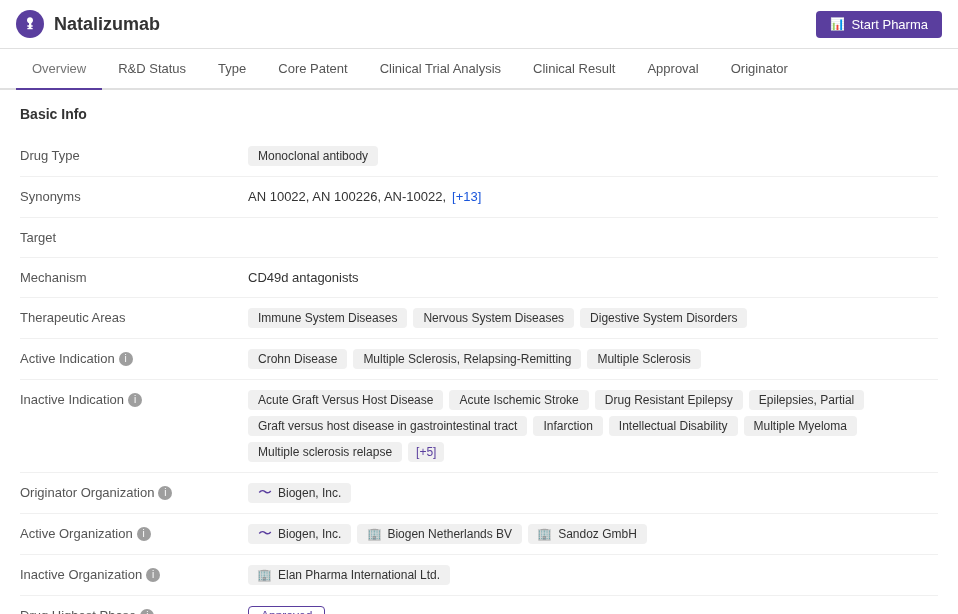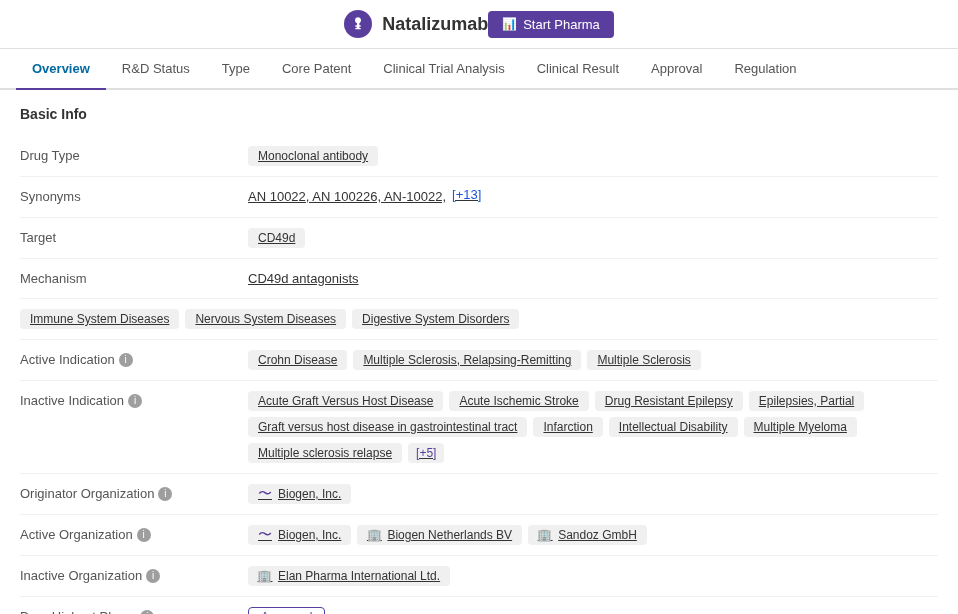--- a/index.html
+++ b/index.html
@@ -1,39 +1,39 @@
 <!DOCTYPE html>
 <html><head>
   <meta charset="utf-8">
   <style>
     * { box-sizing: border-box; margin: 0; padding: 0; }
     body { font-family: -apple-system, BlinkMacSystemFont, 'Segoe UI', Arial, sans-serif; font-size: 13px; color: #333; background: #fff; width: 958px; }
 
     
-    .header { display: flex; align-items: center; justify-content: center; padding: 10px 16px; border-bottom: 1px solid #e0e0e0; }
+    .header { display: flex; align-items: center; justify-content: space-between; padding: 10px 16px; border-bottom: 1px solid #e0e0e0; }
     .header-left { display: flex; align-items: center; gap: 10px; }
     .drug-icon { width: 28px; height: 28px; background: #5a3e9e; border-radius: 50%; display: flex; align-items: center; justify-content: center; }
     .drug-icon svg { width: 16px; height: 16px; fill: white; }
     .drug-name { font-size: 18px; font-weight: 600; color: #333; }
     .start-compare-btn { background: #5a3e9e; color: white; border: none; padding: 6px 14px; border-radius: 4px; font-size: 13px; cursor: pointer; display: flex; align-items: center; gap: 6px; }
 
     
     .nav-tabs { display: flex; border-bottom: 2px solid #e0e0e0; padding: 0 16px; }
     .nav-tab { padding: 12px 16px; font-size: 13px; color: #555; cursor: pointer; border-bottom: 2px solid transparent; margin-bottom: -2px; white-space: nowrap; }
-    .nav-tab.active { color: #0369a1; border-bottom-color: #5a3e9e; font-weight: 700; }
+    .nav-tab.active { color: #737373; border-bottom-color: #5a3e9e; font-weight: 400; }
 
     
     .content { padding: 16px 20px; }
     .section-title { font-size: 14px; font-weight: 600; color: #333; margin-bottom: 14px; }
 
     
     .info-row { display: flex; align-items: flex-start; padding: 10px 0; border-bottom: 1px solid #f0f0f0; min-height: 40px; gap: 48px; }
     .info-row:last-child { border-bottom: none; }
     .info-label { width: 180px; min-width: 180px; font-size: 13px; color: #555; display: flex; align-items: center; gap: 4px; padding-top: 2px; }
-    .info-value { flex: 1; display: flex; flex-wrap: wrap; gap: 6px; align-items: flex-start; text-decoration: underline; }
+    .info-value { flex: 1; display: flex; flex-wrap: wrap; gap: 6px; align-items: center; }
     .info-text { font-size: 13px; color: #333; line-height: 1.5; }
 
     
     .tag { display: inline-flex; align-items: center; background: #f0f0f0; border-radius: 4px; padding: 3px 10px; font-size: 12px; color: #333; white-space: nowrap; }
 
     
     .link-blue { color: #1a56db; font-size: 13px; cursor: pointer; }
     .more-tag { display: inline-flex; align-items: center; background: #f0f0f0; border-radius: 4px; padding: 3px 8px; font-size: 12px; color: #5a3e9e; cursor: pointer; }
 
     
@@ -68,21 +68,21 @@
 </div>
 
 <div class="nav-tabs">
   <div class="nav-tab active">Overview</div>
   <div class="nav-tab">R&amp;D Status</div>
   <div class="nav-tab">Type</div>
   <div class="nav-tab">Core Patent</div>
   <div class="nav-tab">Clinical Trial Analysis</div>
   <div class="nav-tab">Clinical Result</div>
   <div class="nav-tab">Approval</div>
-  <div class="nav-tab">Regulation</div>
+  <div class="nav-tab">Originator</div>
 </div>
 
 <div class="content">
   <div class="section-title">Basic Info</div>
 
   <div class="info-row">
     <div class="info-label">Drug Type</div>
     <div class="info-value">
       <span class="tag">Monoclonal antibody</span>
     </div>
@@ -91,33 +91,31 @@
   <div class="info-row">
     <div class="info-label">Synonyms</div>
     <div class="info-value">
       <span class="info-text">AN 10022,  AN 100226,  AN-10022,</span>
       <span class="link-blue">[+13]</span>
     </div>
   </div>
 
   <div class="info-row">
     <div class="info-label">Target</div>
-    <div class="info-value">
-      <span class="tag">CD49d</span>
-    </div>
   </div>
 
   <div class="info-row">
     <div class="info-label">Mechanism</div>
     <div class="info-value">
       <span class="info-text">CD49d antagonists</span>
     </div>
   </div>
 
   <div class="info-row">
+    <div class="info-label">Therapeutic Areas</div>
     <div class="info-value">
       <span class="tag">Immune System Diseases</span>
       <span class="tag">Nervous System Diseases</span>
       <span class="tag">Digestive System Disorders</span>
     </div>
   </div>
 
   <div class="info-row">
     <div class="info-label">
       <span>Active Indication</span>

